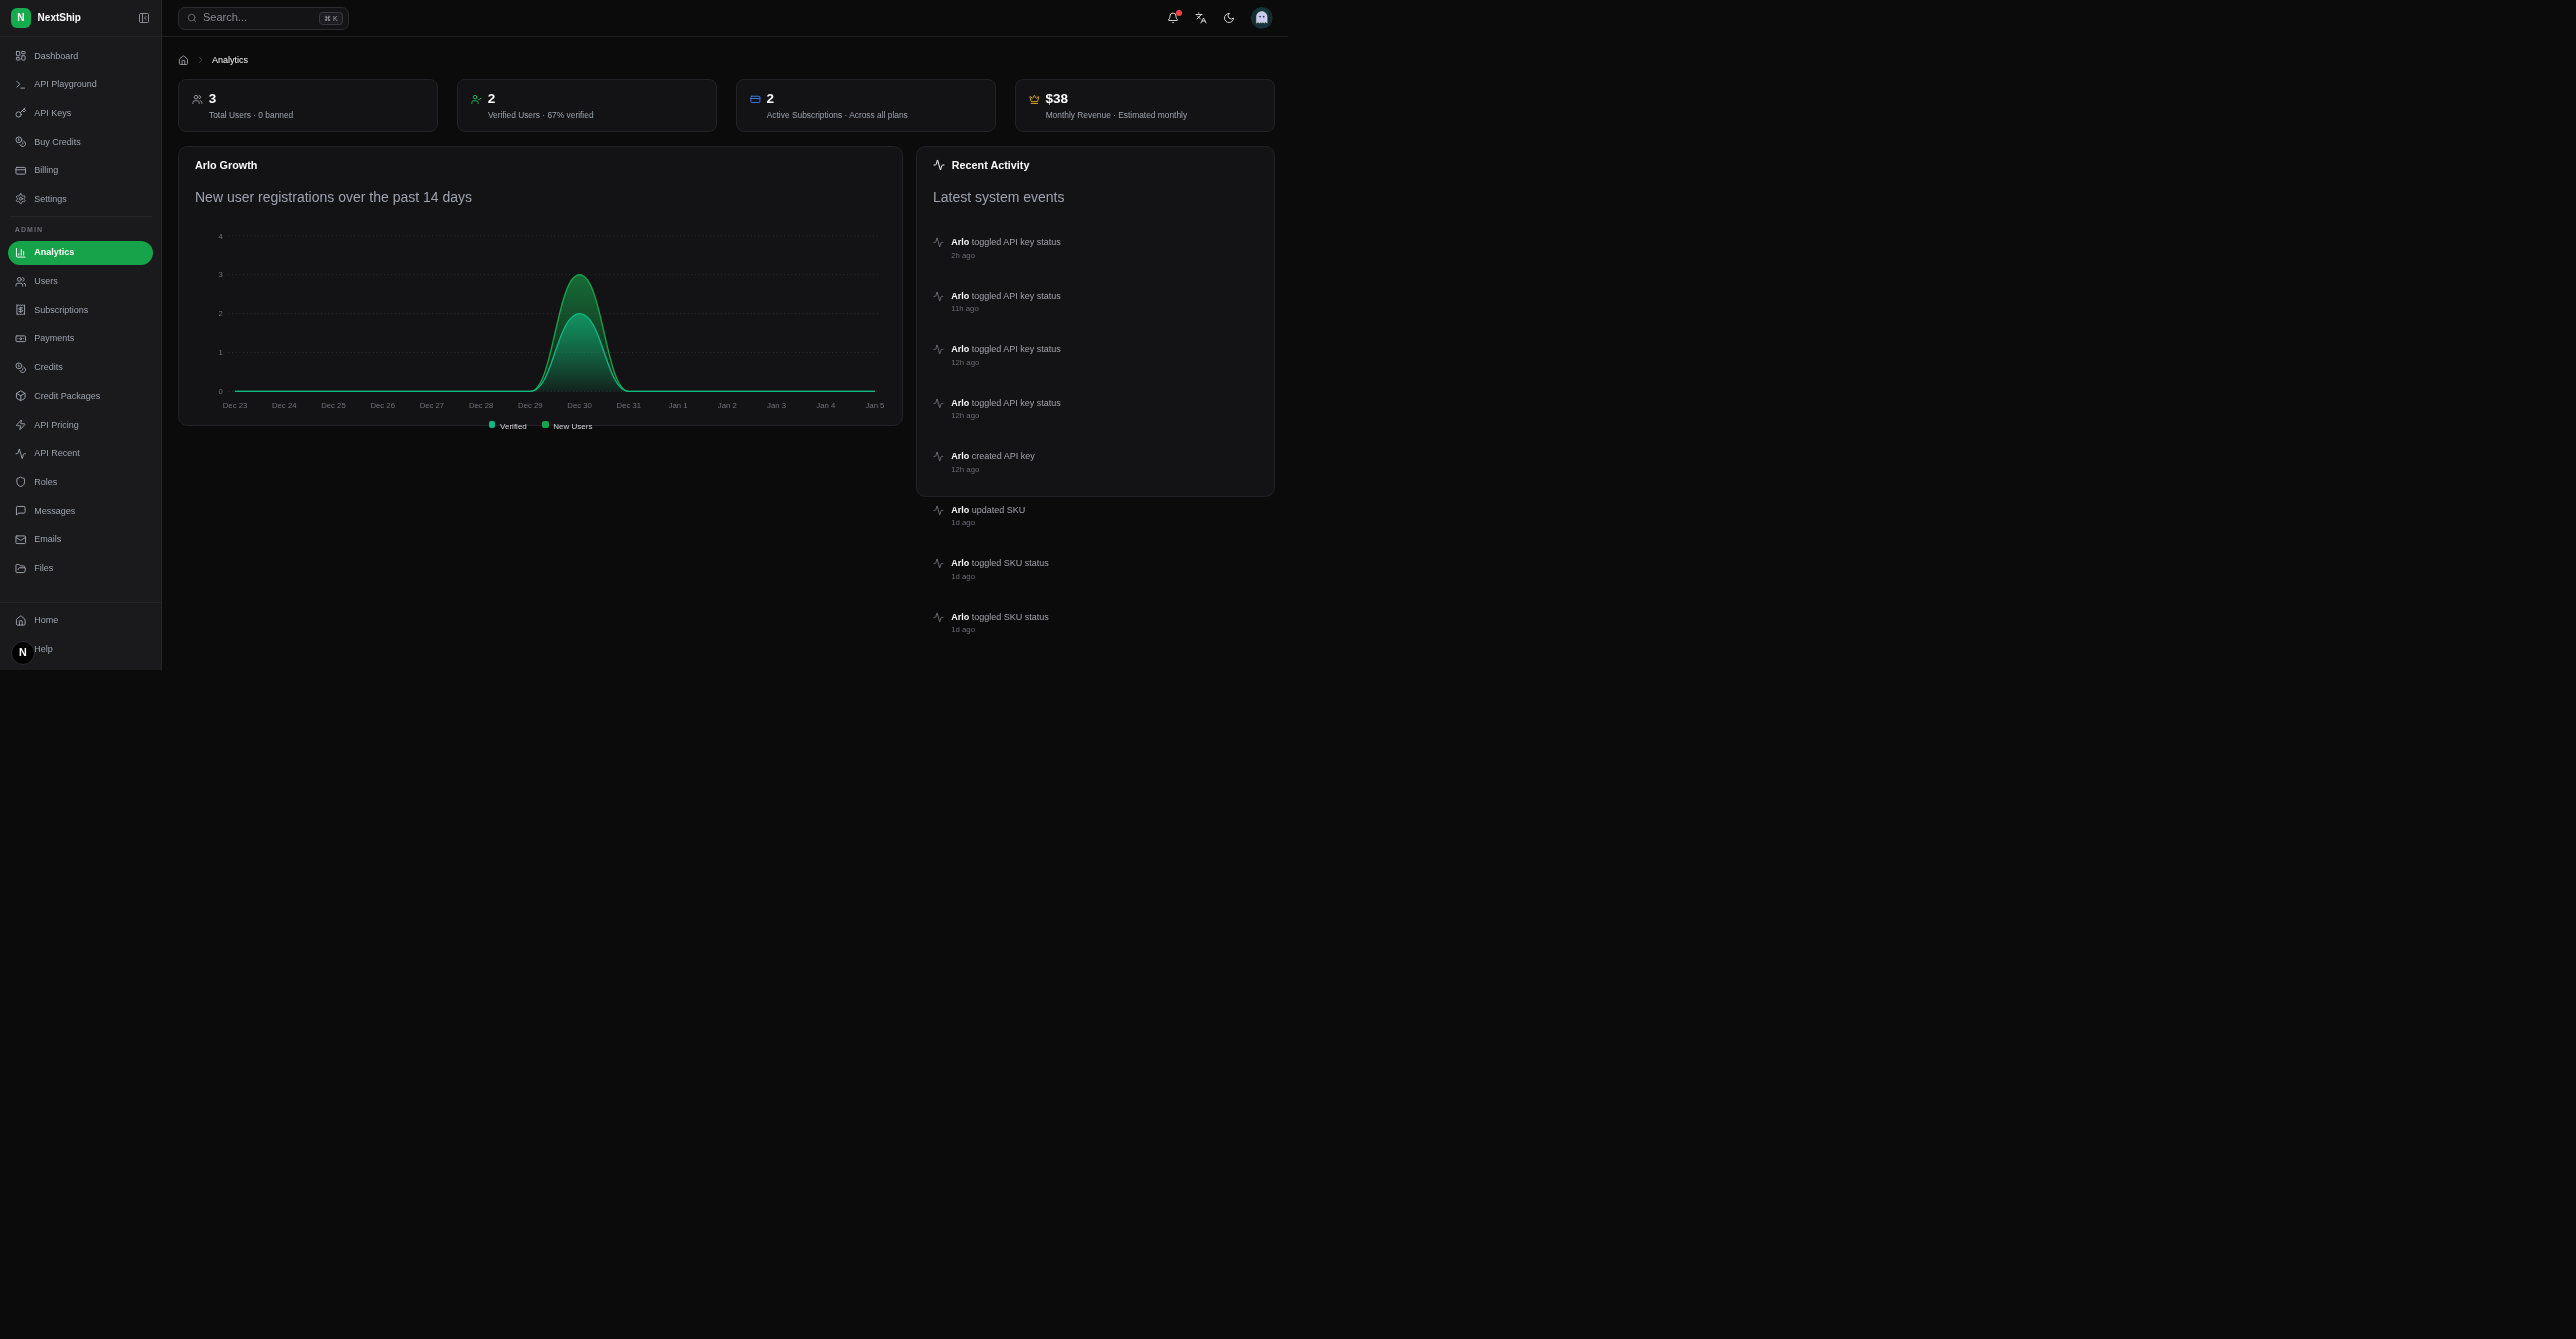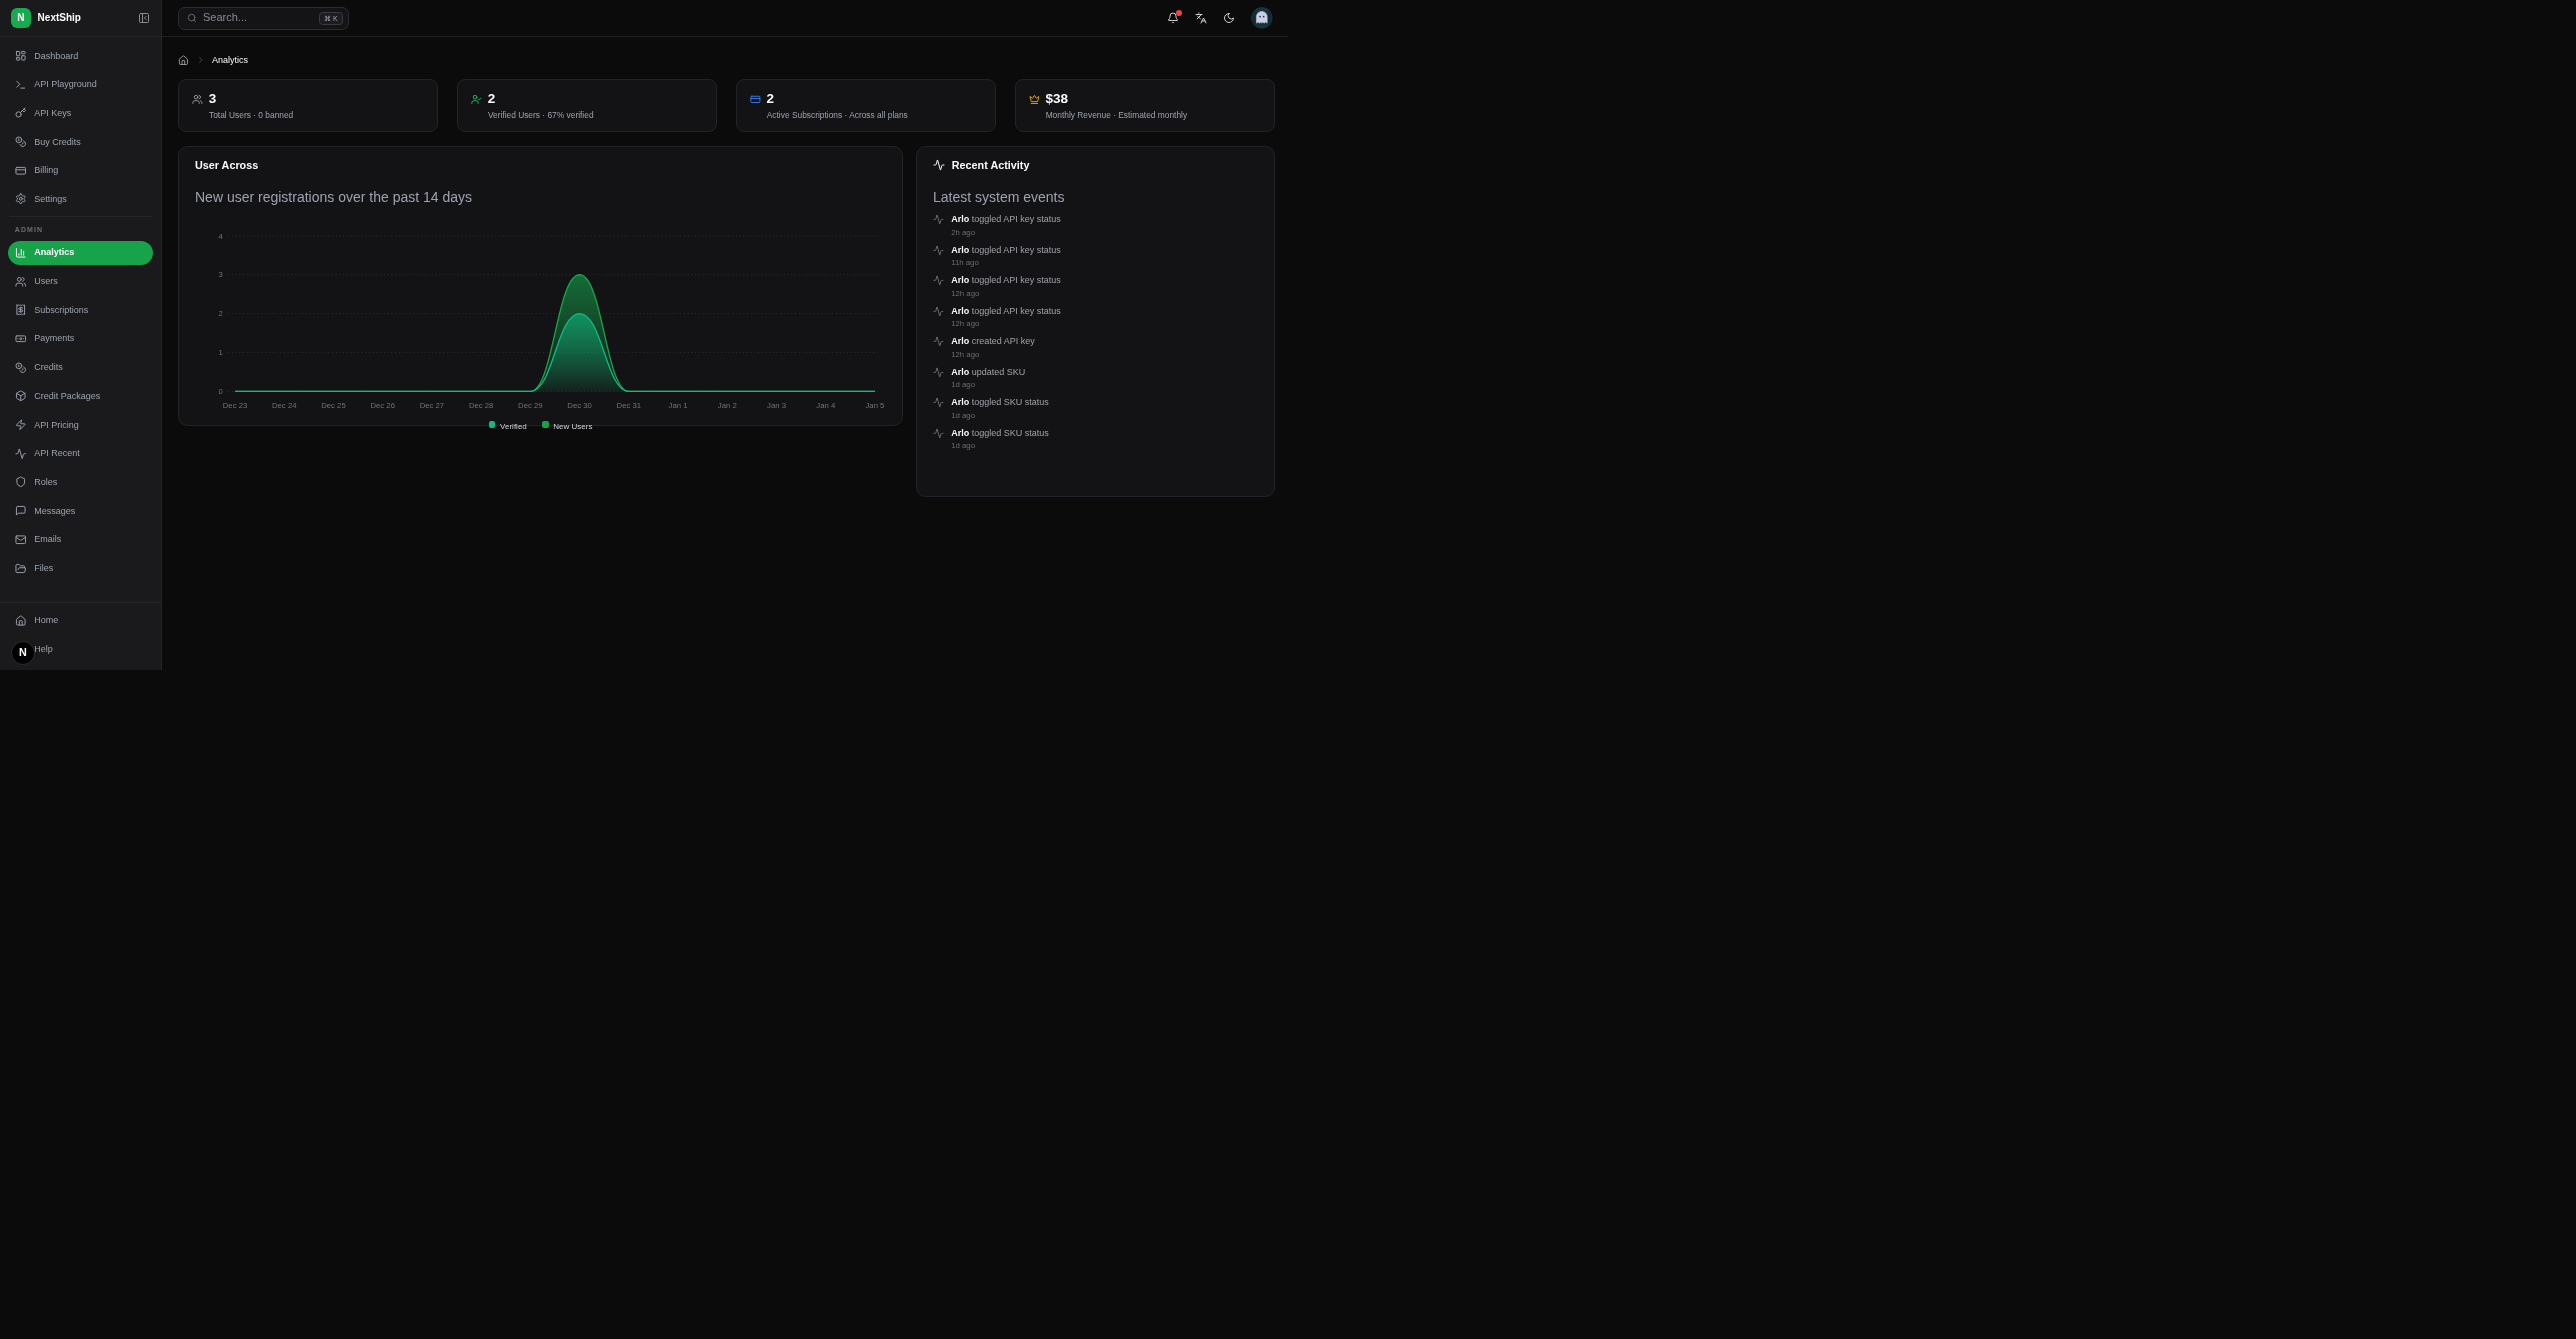--- a/index.html
+++ b/index.html
@@ -75,21 +75,21 @@
   #growth-chart{margin-top:10.8px}
   #subs-chart{margin-top:17.6px}
   .tick{fill:#71717a;font-size:11.5px}
   .cat{fill:#9ca3af;font-size:12.5px}
 
   .legend{display:flex;justify-content:center;gap:15px;margin-top:8px}
   .legend-item{display:flex;align-items:flex-start;gap:4.7px;font-size:8px;color:#d4d4d8}
   .swatch{width:6.8px;height:6.8px;border-radius:2px}
 
   .ra-head{display:flex;align-items:flex-start;gap:6.8px;color:#fafafa}
-  .activity-item{display:flex;gap:7.4px;margin-top:5px}
+  .activity-item{display:flex;gap:7.4px;margin-top:28px}
   .activity-item .aicon{color:#71717a;margin-top:1.4px;display:flex;flex:0 0 10.8px}
   .ai-title{font-size:9px;color:#a1a1aa}
   .ai-title b{color:#fafafa;font-weight:600}
   .ai-time{font-size:7.8px;color:#6b6b74;margin-top:2px}
 </style>
 </head>
 <body>
 
 <aside class="sidebar">
   <div class="sb-header">
@@ -374,21 +374,21 @@
           </span>
      <span class="stat-value">$38</span>
         </div>
      <div class="stat-label">Monthly Revenue · Estimated monthly</div>
       </article>
     </div>
 
   <div class="grid2">
     <div class="col-left">
       <section class="card ug-card">
-        <div class="card-title">User Across</div>
+        <div class="card-title">Arlo Growth</div>
         <div class="card-sub">New user registrations over the past 14 days</div>
         <svg id="growth-chart" width="691" height="194" viewBox="0 0 1023 288" style="font-size:13.5px">
             <defs>
               <linearGradient id="grad0" x1="0" y1="0" x2="0" y2="1">
                 <stop offset="0" stop-color="#10b981" stop-opacity="0.62"></stop>
                 <stop offset="1" stop-color="#10b981" stop-opacity="0.05"></stop>
               </linearGradient>
               <linearGradient id="grad1" x1="0" y1="0" x2="0" y2="1">
                 <stop offset="0" stop-color="#16a34a" stop-opacity="0.62"></stop>
                 <stop offset="1" stop-color="#16a34a" stop-opacity="0.05"></stop>

